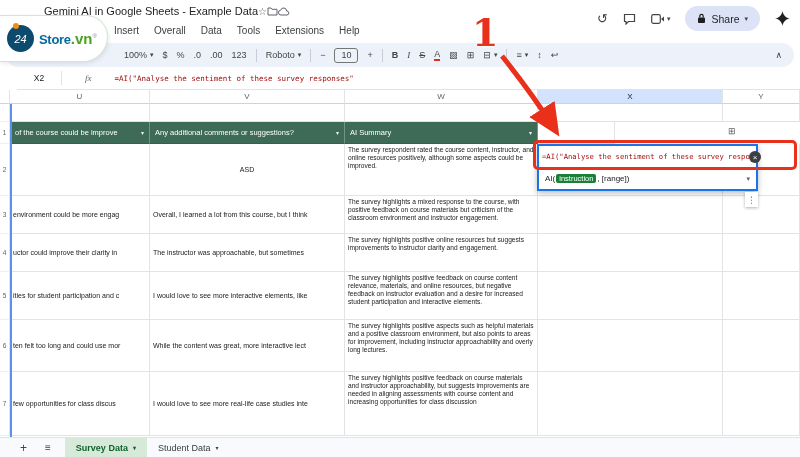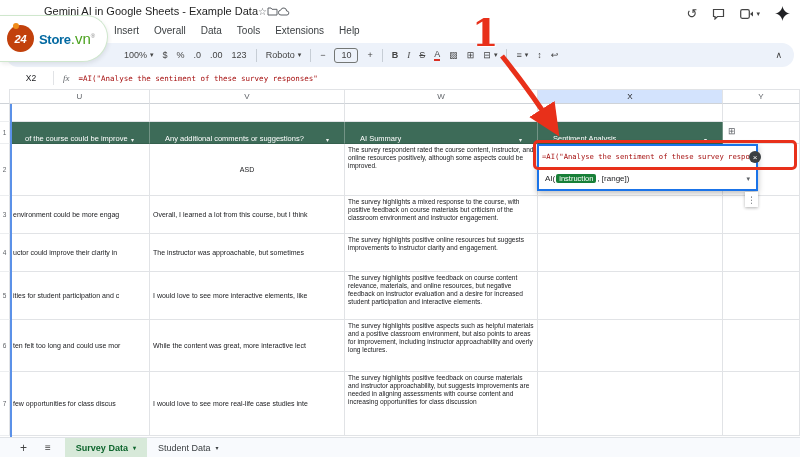--- a/index.html
+++ b/index.html
@@ -14,61 +14,61 @@
   .menurow{position:absolute;top:21px;left:114px;height:18px;display:flex;align-items:center;gap:15px}
   .menu-item{font-size:10px;color:#3c4043;white-space:nowrap}
   .top-right{position:absolute;top:6px;right:10px;display:flex;align-items:center;gap:15px}
   .tr-icon{color:#444;font-size:13px;display:flex;align-items:center}
   .share-btn{display:flex;align-items:center;gap:5px;background:#dce3f7;border-radius:13px;height:25px;padding:0 12px;font-size:10.5px;color:#1f1f1f}
   .cam-wrap{display:flex;align-items:center;gap:2px}
   .mini-caret{font-size:7px;color:#444}
 
   
   .logo{position:absolute;left:0;top:15px;width:108px;height:47px;background:#fff;border:1px solid #cfe7cd;border-left:none;border-radius:0 26px 30px 0;display:flex;align-items:center;gap:5px;padding-left:7px;z-index:60;box-shadow:1px 2px 4px rgba(0,0,0,.08)}
-  .logo-badge{width:27px;height:27px;border-radius:50%;background:#c2410c;color:#fff;font-weight:bold;font-style:italic;font-size:11px;display:flex;align-items:center;justify-content:center;position:relative}
+  .logo-badge{width:27px;height:27px;border-radius:50%;background:#0c4a6e;color:#fff;font-weight:normal;font-style:italic;font-size:11px;display:flex;align-items:center;justify-content:center;position:relative}
   .logo-badge::after{content:"";position:absolute;top:-2px;left:6px;width:6px;height:6px;border-radius:50%;background:#f08c1a}
   .logo-name{font-size:13px;font-weight:bold;color:#0369a1;letter-spacing:-.3px}
-  .logo-tld{font-size:15px;font-weight:normal;color:#4ba21e}
+  .logo-tld{font-size:15px;font-weight:bold;color:#4ba21e}
   .logo-reg{font-size:6px;color:#888;vertical-align:super}
 
   
   .toolbar{position:absolute;top:43px;left:6px;right:6px;height:24px;background:#edf2fa;border-radius:12px;display:flex;align-items:center;gap:9px;padding:0 12px 0 118px;font-size:9px;color:#444}
   .tb{display:flex;align-items:center;gap:3px;white-space:nowrap}
   .tb-sep{width:1px;height:13px;background:#c6cdd5}
   .size-box{border:1px solid #747775;border-radius:3px;padding:0 6px;height:15px;display:flex;align-items:center;font-size:9px;background:#edf2fa}
   .tb-b{font-weight:bold}
   .tb-i{font-style:italic;font-family:"Liberation Serif",serif}
   .tb-s{text-decoration:line-through}
   .tb-a{border-bottom:2px solid #d93025;line-height:9px}
   .tb-right{margin-left:auto;color:#444;font-size:9px}
 
   
-  .formula-bar{position:absolute;top:67px;left:9px;right:0;height:23px;background:#fff;border-bottom:1px solid #e1e3e6;display:flex;align-items:center}
+  .formula-bar{position:absolute;top:67px;left:17px;right:0;height:23px;background:#fff;border-bottom:1px solid #e1e3e6;display:flex;align-items:center}
   .name-box{width:44px;text-align:center;font-size:8.5px;color:#202124}
   .fb-div{width:1px;height:14px;background:#e1e3e6}
-  .fx{font-style:italic;font-size:9px;color:#5f6368;margin:0 9px;font-family:"Liberation Serif",serif}
+  .fx{font-style:italic;font-size:9px;color:#5f6368;margin:0 23px;font-family:"Liberation Serif",serif}
   .fb-text{font-family:"DejaVu Sans Mono",monospace;font-size:7.5px;color:#a50e0e;white-space:nowrap}
   .summarize{position:absolute;right:6px;top:3px;height:17px;display:flex;align-items:center;gap:4px;background:#f0f4f9;border-radius:9px;padding:0 9px;font-size:8px;color:#3c4043}
 
   
   .colheads{position:absolute;top:90px;left:0;height:14px;display:flex;z-index:2}
   .ch{font-size:8px;color:#5f6368;display:flex;align-items:center;justify-content:center;border-right:1px solid #e1e3e6;border-bottom:1px solid #cfd3d8;background:#fff}
   .ch.sel{background:#d3e3fd;color:#1c1c1c}
   .w-gut{width:10px}.w-u{width:140px}.w-v{width:195px}.w-w{width:193px}.w-x{width:185px}.w-y{width:77px}
 
   
   .grid{position:absolute;top:104px;left:0;width:800px;height:333px;overflow:hidden;z-index:1;background:#fff}
   .row{display:flex}
   .gut{width:10px;font-size:6.5px;color:#5f6368;display:flex;align-items:center;justify-content:center;border-right:1px solid #e1e3e6;border-bottom:1px solid #eceef0;background:#fff;flex:none}
   .cell{border-right:1px solid #e1e3e6;border-bottom:1px solid #e1e3e6;overflow:hidden;flex:none;background:#fff}
   .cu{width:140px}.cv{width:195px}.cw{width:193px}.cx{width:185px}.cy{width:77px}
   .line-cell{display:flex;align-items:center;padding:0 3px;font-size:7px;color:#202124;white-space:nowrap}
   .center{justify-content:center}
   .wtext{font-size:6.6px;line-height:8px;color:#202124;padding:2px 3px}
-  .trow .cell{background:#3d6b58;color:#fff;border-right:1px solid rgba(255,255,255,.28);border-bottom:1px solid #35604e;display:flex;align-items:flex-end;justify-content:space-between;padding:0 15px;font-size:7.5px;white-space:nowrap}
+  .trow .cell{background:#3d6b58;color:#fff;border-right:1px solid rgba(255,255,255,.28);border-bottom:1px solid #35604e;display:flex;align-items:center;justify-content:space-between;padding:0 5px;font-size:7.5px;white-space:nowrap}
   .trow .cell.plain{background:#fff;border-right:1px solid #e1e3e6;border-bottom:1px solid #e1e3e6}
   .thc{font-size:6px;color:rgba(255,255,255,.9);margin-left:3px}
   .frozen-line{position:absolute;left:10px;top:104px;width:2px;height:333px;background:#5b91e8;z-index:4}
   .insert-col{position:absolute;left:728px;top:126px;font-size:9px;color:#5f6368;z-index:6}
 
   
   .editor{position:absolute;left:537px;top:144px;width:221px;z-index:10;border:2px solid #1a73e8;background:#fff;box-shadow:0 2px 6px rgba(0,0,0,.28)}
   .editor-formula{height:22px;display:flex;align-items:center;padding:0 3px;border-bottom:1px solid #e1e3e6;overflow:hidden}
   .ed-text{font-family:"DejaVu Sans Mono",monospace;font-size:7.2px;color:#a50e0e;white-space:nowrap}
   .editor-ac{height:21px;display:flex;align-items:center;padding:0 6px;font-size:8px;color:#202124;gap:1px}
@@ -125,20 +125,28 @@
     <span class="tr-icon">
       <svg width="13" height="12" viewBox="0 0 13 12">
           <path d="M1.5 1.5h10v7h-6l-2.5 2.5V8.5h-1.5z" fill="none" stroke="#444" stroke-width="1.2"></path>
         </svg>
     </span>
     <span class="cam-wrap">
       <svg width="14" height="10" viewBox="0 0 14 10">
           <rect x="0.7" y="0.7" width="8.6" height="8.6" rx="1.5" fill="none" stroke="#444" stroke-width="1.2"></rect>
           <path d="M10 5 13 2.5v5z" fill="#444"></path>
         </svg>
+      <span class="mini-caret">▾</span>
+    </span>
+    <span class="share-btn">
+      <svg width="9" height="11" viewBox="0 0 9 11">
+          <rect x="1" y="4.5" width="7" height="5.5" rx="1" fill="#1f1f1f"></rect>
+          <path d="M2.8 4.5V3a1.7 1.7 0 0 1 3.4 0v1.5" fill="none" stroke="#1f1f1f" stroke-width="1.2"></path>
+        </svg>
+      <span>Share</span>
       <span class="mini-caret">▾</span>
     </span>
     <span class="tr-icon">
       <svg width="15" height="15" viewBox="0 0 16 16">
           <path d="M8 0C8.6 4.4 11.6 7.4 16 8 11.6 8.6 8.6 11.6 8 16 7.4 11.6 4.4 8.6 0 8 4.4 7.4 7.4 4.4 8 0Z" fill="#202124"></path>
         </svg>
     </span>
   </div>
 
   <div class="toolbar">
@@ -220,24 +228,20 @@
           <span class="thc">▾</span>
         </div>
       <div class="cell cv">
           <span>Any additional comments or suggestions?</span>
           <span class="thc">▾</span>
         </div>
       <div class="cell cw">
           <span>AI Summary</span>
           <span class="thc">▾</span>
         </div>
-      <div class="cell cx">
-          <span>Sentiment Analysis</span>
-          <span class="thc">▾</span>
-        </div>
       <div class="cell cy plain"></div>
     </div>
 
     <div class="row" style="height:52px">
       <div class="gut">2</div>
       <div class="cell cu line-cell"></div>
       <div class="cell cv line-cell center">ASD</div>
       <div class="cell cw">
           <div class="wtext">The survey respondent rated the course content, instructor, and online resources positively, although some aspects could be improved.</div>
         </div>

